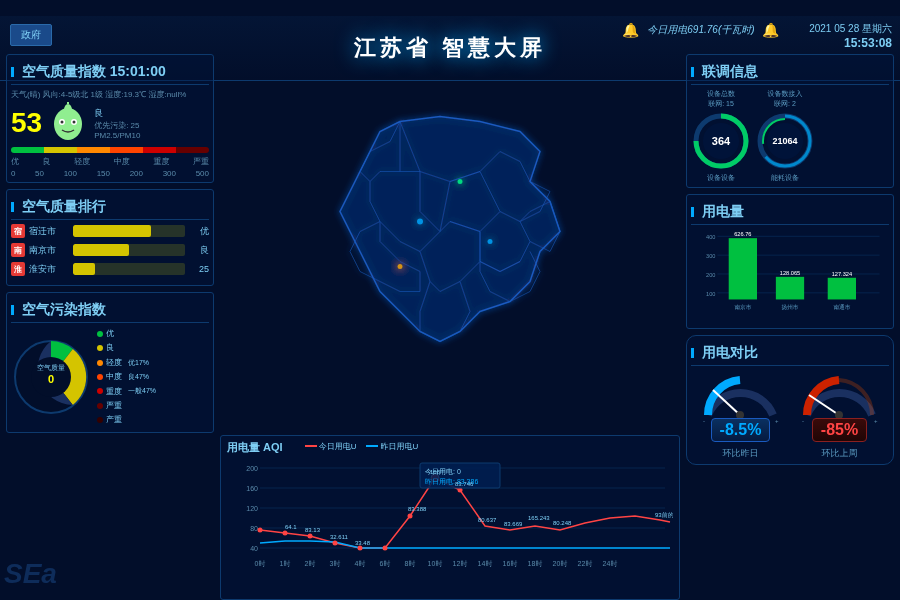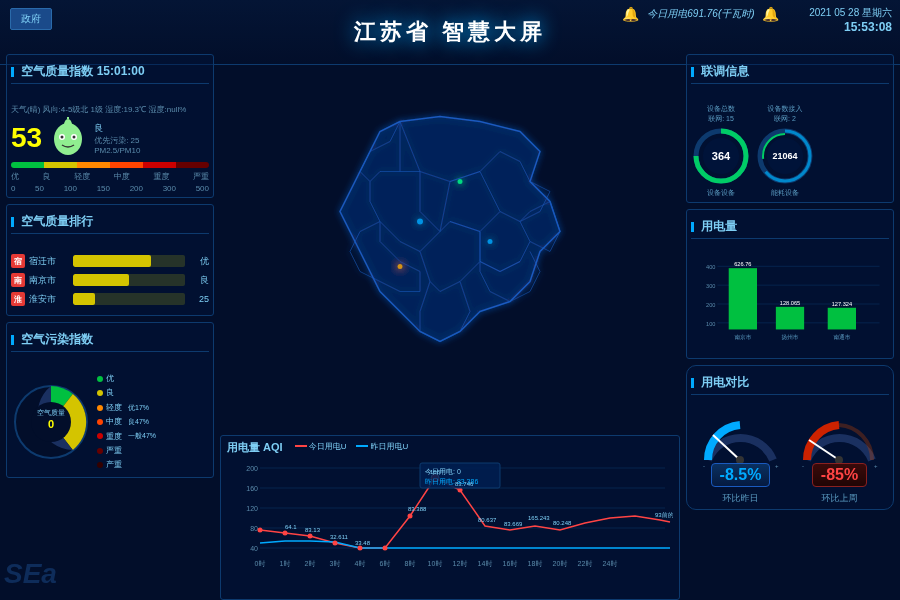--- a/index.html
+++ b/index.html
@@ -7,21 +7,21 @@
       width: 900px;
       height: 600px;
       background: #020e2a;
       color: #7ecef4;
       font-family: 'Microsoft YaHei', Arial, sans-serif;
       font-size: 11px;
       overflow: hidden;
     }
     .header {
       position: absolute;
-      top: 0; left: 0; right: 0;
+      top: 16px; left: 0; right: 0;
       height: 65px;
       background: linear-gradient(180deg, #041535 0%, #020e2a 100%);
       border-bottom: 1px solid #0d3a6e;
       display: flex;
       align-items: center;
       justify-content: center;
     }
     .header-title {
       color: #fff;
       font-size: 22px;
@@ -64,25 +64,25 @@
     
     .center-panel {
       position: absolute;
       top: 48px;
       left: 220px;
       right: 220px;
       bottom: 0;
     }
     .section-title {
       color: #7ecef4;
-      font-size: 12px;
+      font-size: 14px;
       font-weight: bold;
       padding: 4px 0 3px 0;
       border-bottom: 1px solid #0d3a6e;
-      margin-bottom: 20px;
+      margin-bottom: 4px;
     }
     .section-title-bar {
       display: inline-block;
       width: 3px;
       height: 10px;
       background: #00aaff;
       margin-right: 4px;
       vertical-align: middle;
     }
     
@@ -489,21 +489,21 @@
 
         <circle cx="200" cy="130" r="3" fill="#00aaff" opacity="0.8"></circle>
         <circle cx="240" cy="90" r="2.5" fill="#00ff88" opacity="0.8"></circle>
         <circle cx="180" cy="175" r="2.5" fill="#ffaa00" opacity="0.8"></circle>
         <circle cx="270" cy="150" r="2.5" fill="#00aaff" opacity="0.8"></circle>
       </g>
     </svg>
   </div>
 
   <div class="chart-section">
-    <div style="display:flex;align-items:center;gap:12px;margin-bottom:3px;">
+    <div style="display:flex;align-items:center;gap:22px;margin-bottom:3px;">
       <span style="color:#7ecef4;font-size:11px;font-weight:bold;">用电量 AQI</span>
       <div class="chart-legend">
         <span><span class="legend-line" style="background:#ff4444;display:inline-block;height:2px;width:12px;vertical-align:middle;"></span><span>今日用电U</span></span>
         <span><span class="legend-line" style="background:#00aaff;display:inline-block;height:2px;width:12px;vertical-align:middle;"></span><span>昨日用电U</span></span>
       </div>
     </div>
     
     <svg width="100%" height="115" viewBox="0 0 440 115">
 
       <line x1="30" y1="10" x2="435" y2="10" stroke="#0d3a6e" stroke-width="0.5"></line>

